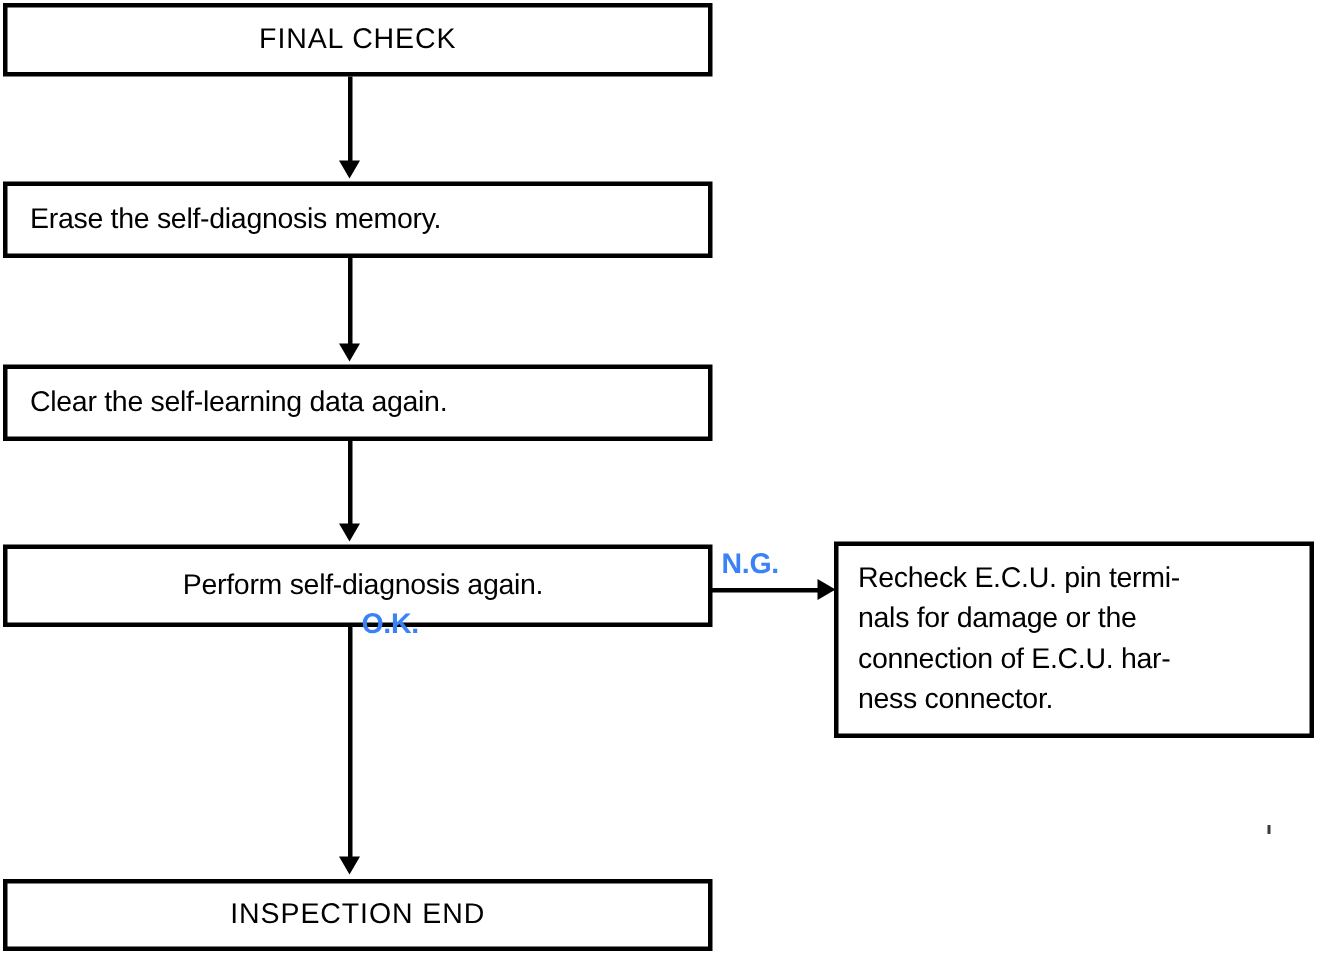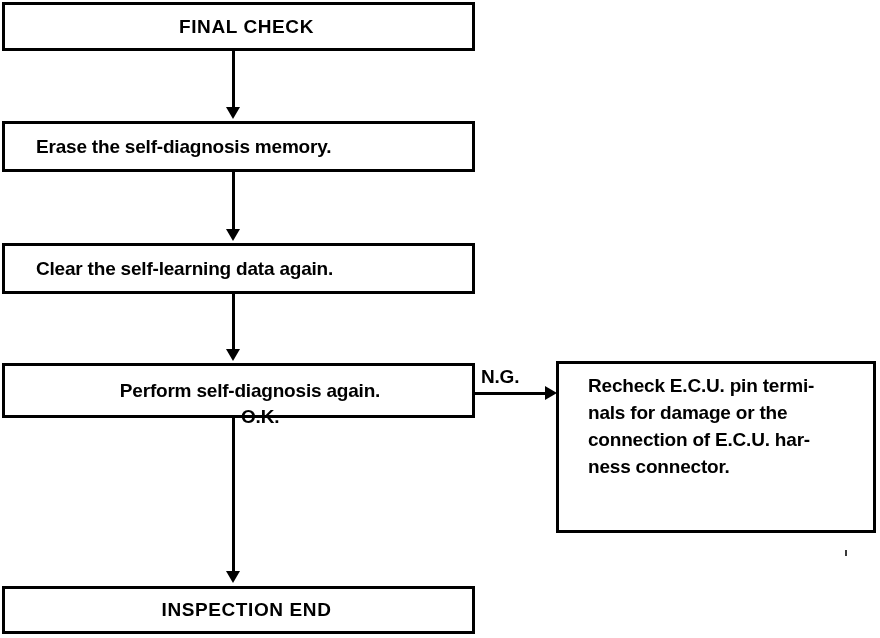--- a/index.html
+++ b/index.html
@@ -26,26 +26,25 @@
     box-sizing: border-box;
     border: 3px solid #000000;
     background: #ffffff;
     display: flex;
     align-items: center;
     color: #000000;
   }
   .box .txt {
     display: block;
     width: 100%;
-    font-weight: bold;
+    font-weight: normal;
     font-size: 19px;
     line-height: 1.12;
     letter-spacing: -0.2px;
     white-space: pre-line;
-    margin-left: 16px;
   }
   .box.center .txt {
     text-align: center;
     letter-spacing: 0.6px;
   }
   .box.left {
     padding-left: 15px;
     padding-right: 8px;
   }
   .box.multiline {
@@ -83,21 +82,21 @@
     border-top: 7px solid transparent;
     border-bottom: 7px solid transparent;
     border-left: 12px solid #000000;
   }
 
   
   .edge-label {
     position: absolute;
     font-weight: bold;
     font-size: 19px;
-    color: #000000;
+    color: #3b82f6;
     white-space: nowrap;
     letter-spacing: -0.2px;
   }
 
   .speck {
     position: absolute;
     width: 2px;
     height: 6px;
     background: #3a3a3a;
   }
@@ -129,21 +128,21 @@
   <div class="arrow-down" style="left:226px; top:349px;"></div>
 
   <div class="box left" style="left:2px; top:363px; width:473px; height:55px;text-align:center;">
     <span class="txt">Perform self-diagnosis again.</span>
   </div>
 
   <div class="hline" style="left:473px; top:392px; width:74px;"></div>
   <div class="arrow-right" style="left:545px; top:386px;"></div>
   <div class="edge-label" style="left:481px; top:366px;">N.G.</div>
 
-  <div class="box multiline" style="left:556px; top:361px; width:320px; height:172px;">
+  <div class="box multiline" style="left:556px; top:361px; width:320px; height:131px;">
     <span class="txt">Recheck E.C.U. pin termi-
 nals for damage or the
 connection of E.C.U. har-
 ness connector.</span>
   </div>
 
   <div class="vline" style="left:232px; top:418px; height:155px;"></div>
   <div class="arrow-down" style="left:226px; top:571px;"></div>
   <div class="edge-label" style="left:241px; top:406px;">O.K.</div>
 

